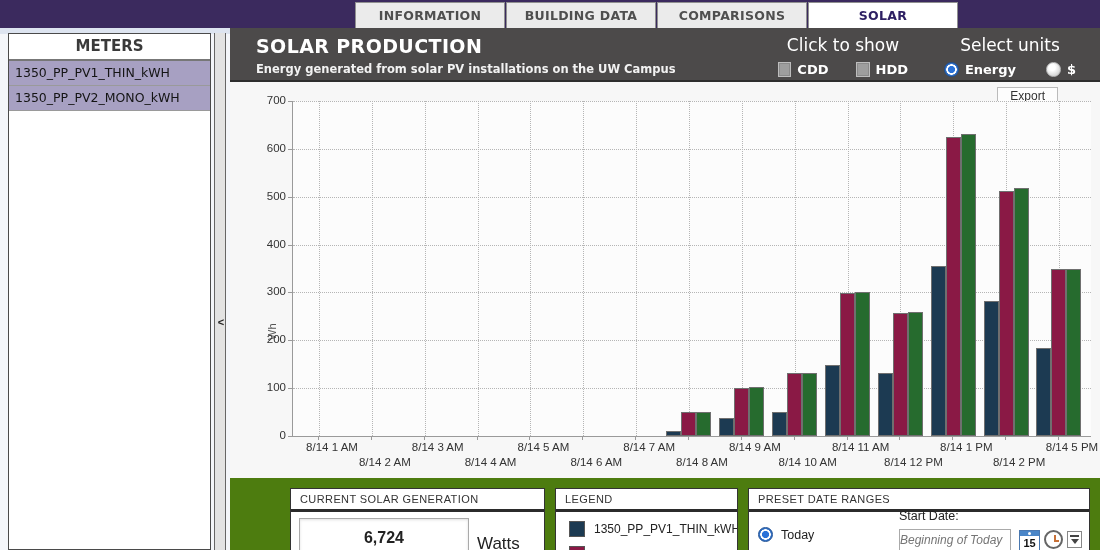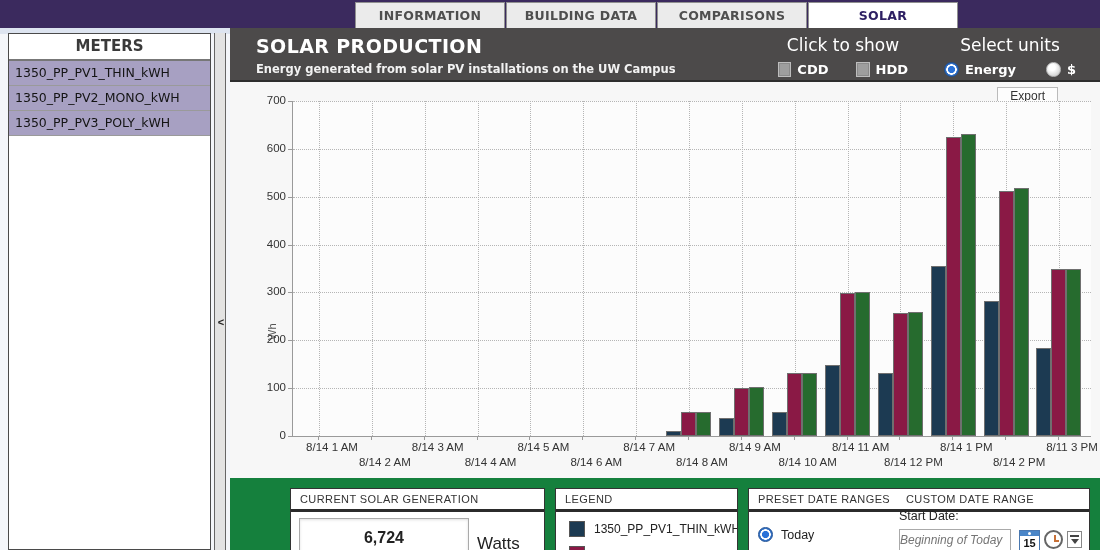--- a/index.html
+++ b/index.html
@@ -1,16 +1,16 @@
 <!DOCTYPE html>
 <html><head>
 <meta charset="utf-8">
 <style>
   html,body{margin:0;padding:0;background:#fff;}
-  #root{position:relative;width:1100px;height:550px;overflow:hidden;background:#15803d;
+  #root{position:relative;width:1100px;height:550px;overflow:hidden;background:#4d7c0f;
         font-family:"Liberation Sans","DejaVu Sans",sans-serif;-webkit-font-smoothing:antialiased;}
 
   
   .topband{position:absolute;left:0;top:0;width:1100px;height:28px;background:#3B2A5E;border-bottom:1px solid #8a8a8a;}
   .tabbar{position:absolute;left:355px;top:2px;height:26px;display:flex;font-family:"DejaVu Sans",sans-serif;}
   .tab{width:148px;height:25px;line-height:25px;text-align:center;font-size:12.5px;font-weight:bold;color:#4f4f4f;
        background:#ebebeb;border:1px solid #909090;border-bottom:none;margin-right:1px;letter-spacing:.3px;cursor:pointer;}
   .tab.active{background:#ffffff;color:#2E2063;height:27px;}
 
   
@@ -89,21 +89,20 @@
     </div>
 
   <div class="bluestrip"></div>
   <div class="leftcol-bg"></div>
 
   <div class="sidebar">
     <div class="meters-header">METERS</div>
     <div>
         <div class="meter-item selected">1350_PP_PV1_THIN_kWH</div>
         <div class="meter-item selected">1350_PP_PV2_MONO_kWH</div>
-        <div class="meter-item selected">1350_PP_PV3_POLY_kWH</div>
       </div>
   </div>
 
   <div class="splitter">
     <div class="collapse">&lt;</div>
   </div>
 
   <div class="main-header">
     <div class="mh-title">SOLAR PRODUCTION</div>
     <div class="mh-sub">Energy generated from solar PV installations on the UW Campus</div>
@@ -220,21 +219,21 @@
       <div class="xtick" style="left: 577.713px; top: 374px;">8/14 10 AM</div>
       <div class="xtickmark" style="left: 616.57px;"></div>
       <div class="xtick" style="left: 630.57px; top: 359px;">8/14 11 AM</div>
       <div class="xtickmark" style="left: 669.427px;"></div>
       <div class="xtick" style="left: 683.427px; top: 374px;">8/14 12 PM</div>
       <div class="xtickmark" style="left: 722.284px;"></div>
       <div class="xtick" style="left: 736.284px; top: 359px;">8/14 1 PM</div>
       <div class="xtickmark" style="left: 775.141px;"></div>
       <div class="xtick" style="left: 789.141px; top: 374px;">8/14 2 PM</div>
       <div class="xtickmark" style="left: 827.998px;"></div>
-      <div class="xtick" style="left: 841.998px; top: 359px;">8/11 3 PM</div>
+      <div class="xtick" style="left: 841.998px; top: 359px;">8/14 5 PM</div>
     </div>
 
   <div class="panel" style="left:290px;width:255px;">
     <div class="panel-header">CURRENT SOLAR GENERATION</div>
     <div class="value-box">6,724</div>
     <div class="watts">Watts</div>
   </div>
 
   <div class="panel" style="left:555px;width:183px;">
     <div class="panel-header">LEGEND</div>
@@ -246,21 +245,20 @@
         <div class="legend-row">
           <span class="swatch" style="background: rgb(138, 25, 69);"></span>
           <span class="legend-label"></span>
         </div>
       </div>
   </div>
 
   <div class="panel" style="left:748px;width:342px;">
     <div class="panel-header" style="position:relative;">
       <span>PRESET DATE RANGES</span>
-      <span class="ph2">CUSTOM DATE RANGE</span>
     </div>
     <div class="today-row">
       <span class="radio on"></span>
       <span>Today</span>
     </div>
     <div class="startdate-label">Start Date:</div>
     <input class="date-input" placeholder="Beginning of Today" style="">
     <div class="cal-icon">
       <div class="cal-top"></div>
       <div class="cal-day">15</div>

